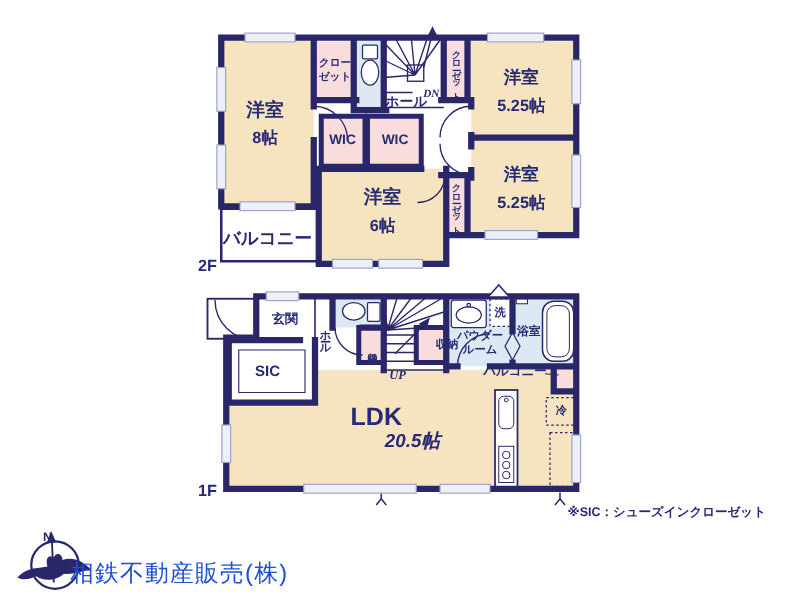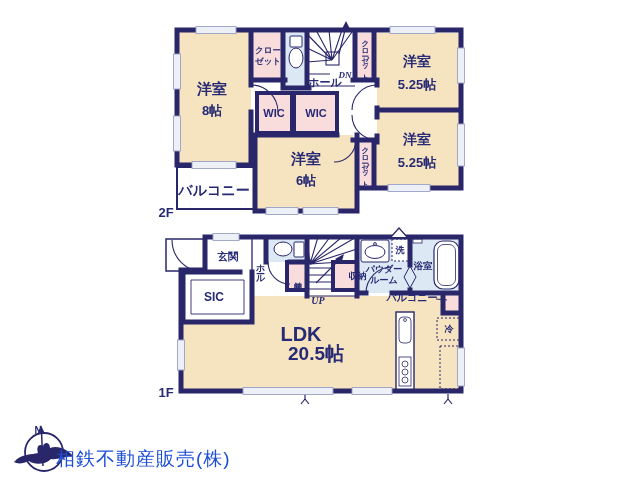--- a/index.html
+++ b/index.html
@@ -188,19 +188,20 @@
 <div class="lbl v" style="left:297px;top:276px;font-size:8px;">収納</div>
 <div class="lbl" style="left:345px;top:276px;font-size:9px;padding-left:25px;">収納</div>
 <div class="lbl it" style="left:318px;top:301px;font-size:10px;">UP</div>
 <div class="lbl" style="left:384px;top:269px;font-size:9px;">パウダー</div>
 <div class="lbl" style="left:384px;top:280px;font-size:9px;">ルーム</div>
 <div class="lbl" style="left:400px;top:250px;font-size:9px;">洗</div>
 <div class="lbl" style="left:423px;top:266px;font-size:9.5px;">浴室</div>
 <div class="lbl" style="left:412px;top:298px;font-size:10px;">バルコニー</div>
 <div class="lbl" style="left:449px;top:329px;font-size:9px;">冷</div>
 <div class="lbl" style="left:301px;top:334px;font-size:20px;">LDK</div>
-<div class="lbl" style="left:316px;top:353px;font-size:19px;">20.5帖</div>
-
+<div class="lbl" style="left:330px;top:353px;font-size:15px;font-style:italic;">20.5帖</div>
+
+<div class="note" style="left:454px;top:403px;">※SIC：シューズインクローゼット</div>
 
 <div class="lbl" style="left:38px;top:431px;font-size:10px;">N</div>
 <div class="company" style="left:56px;top:446px;">相鉄不動産販売(株)</div>
 
 </div>
 
 </body></html>

